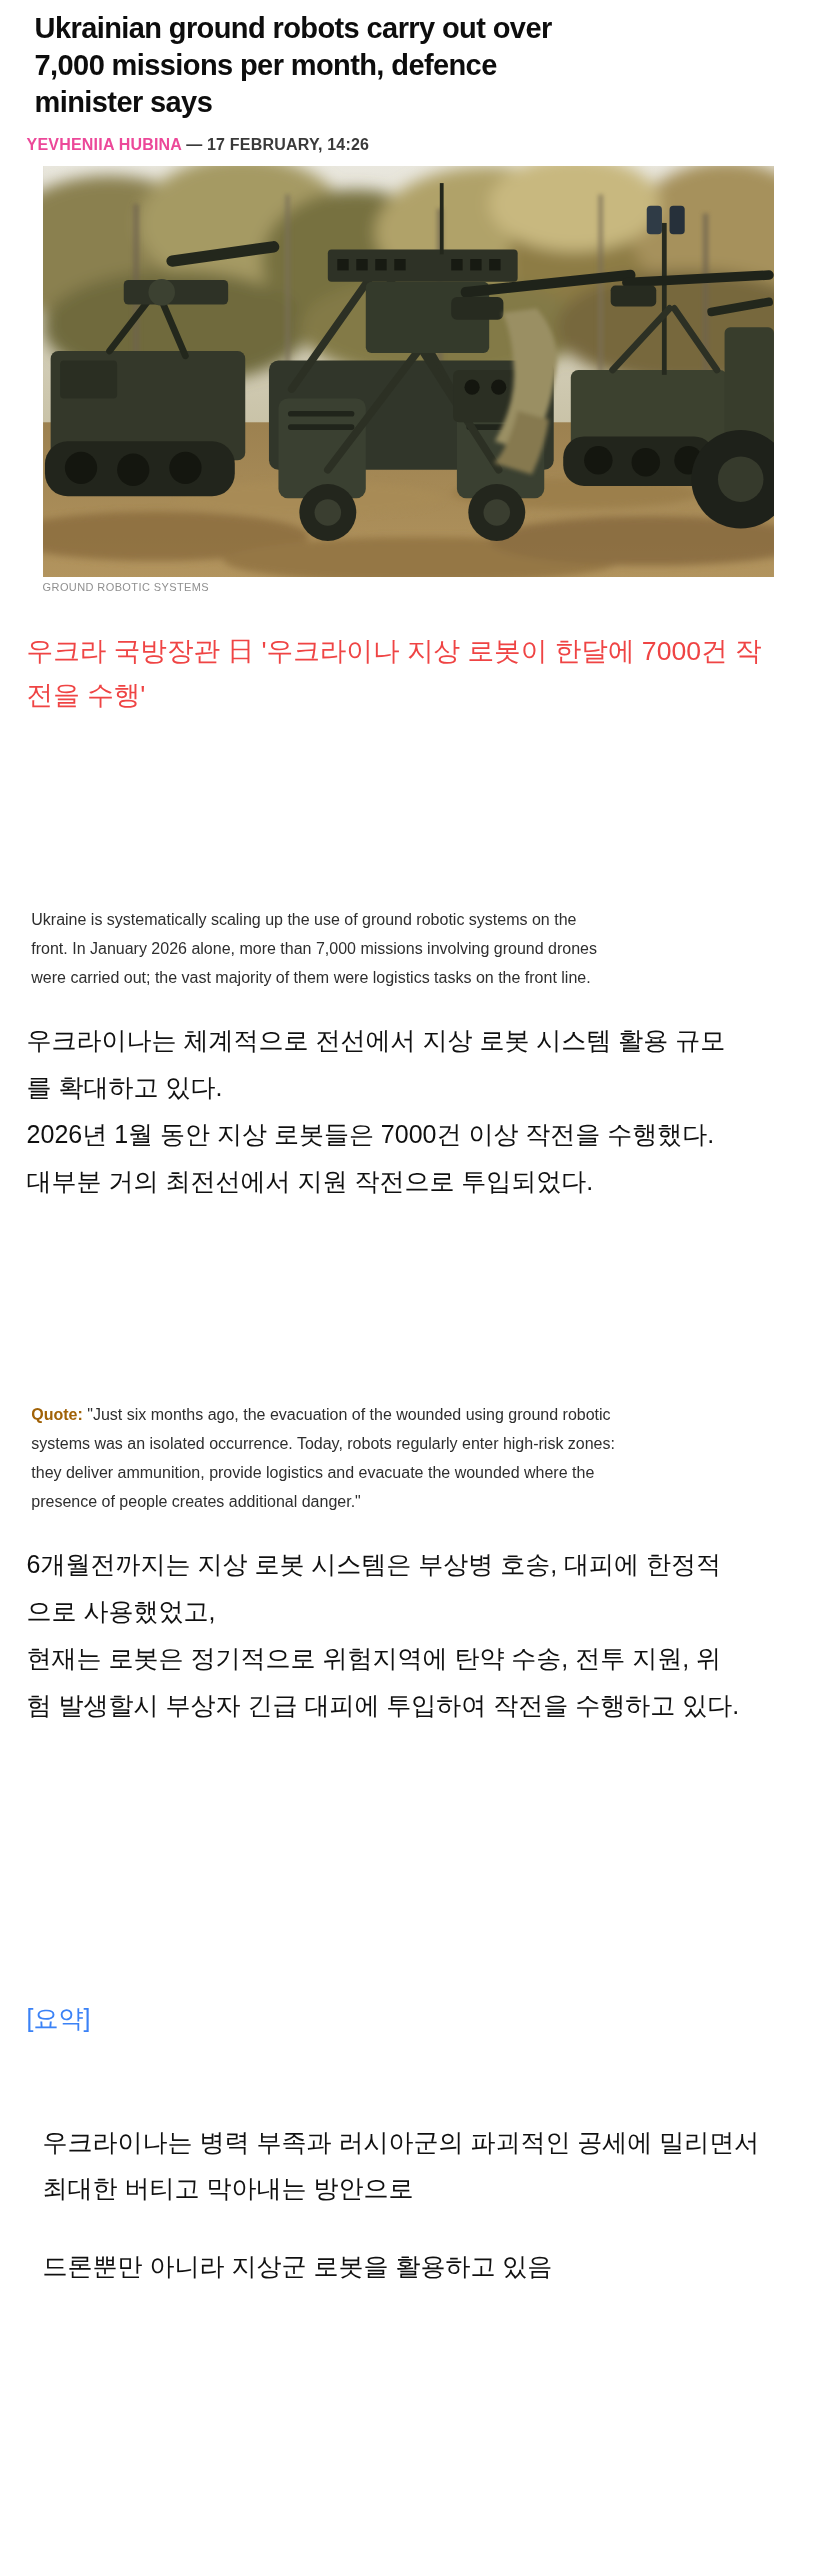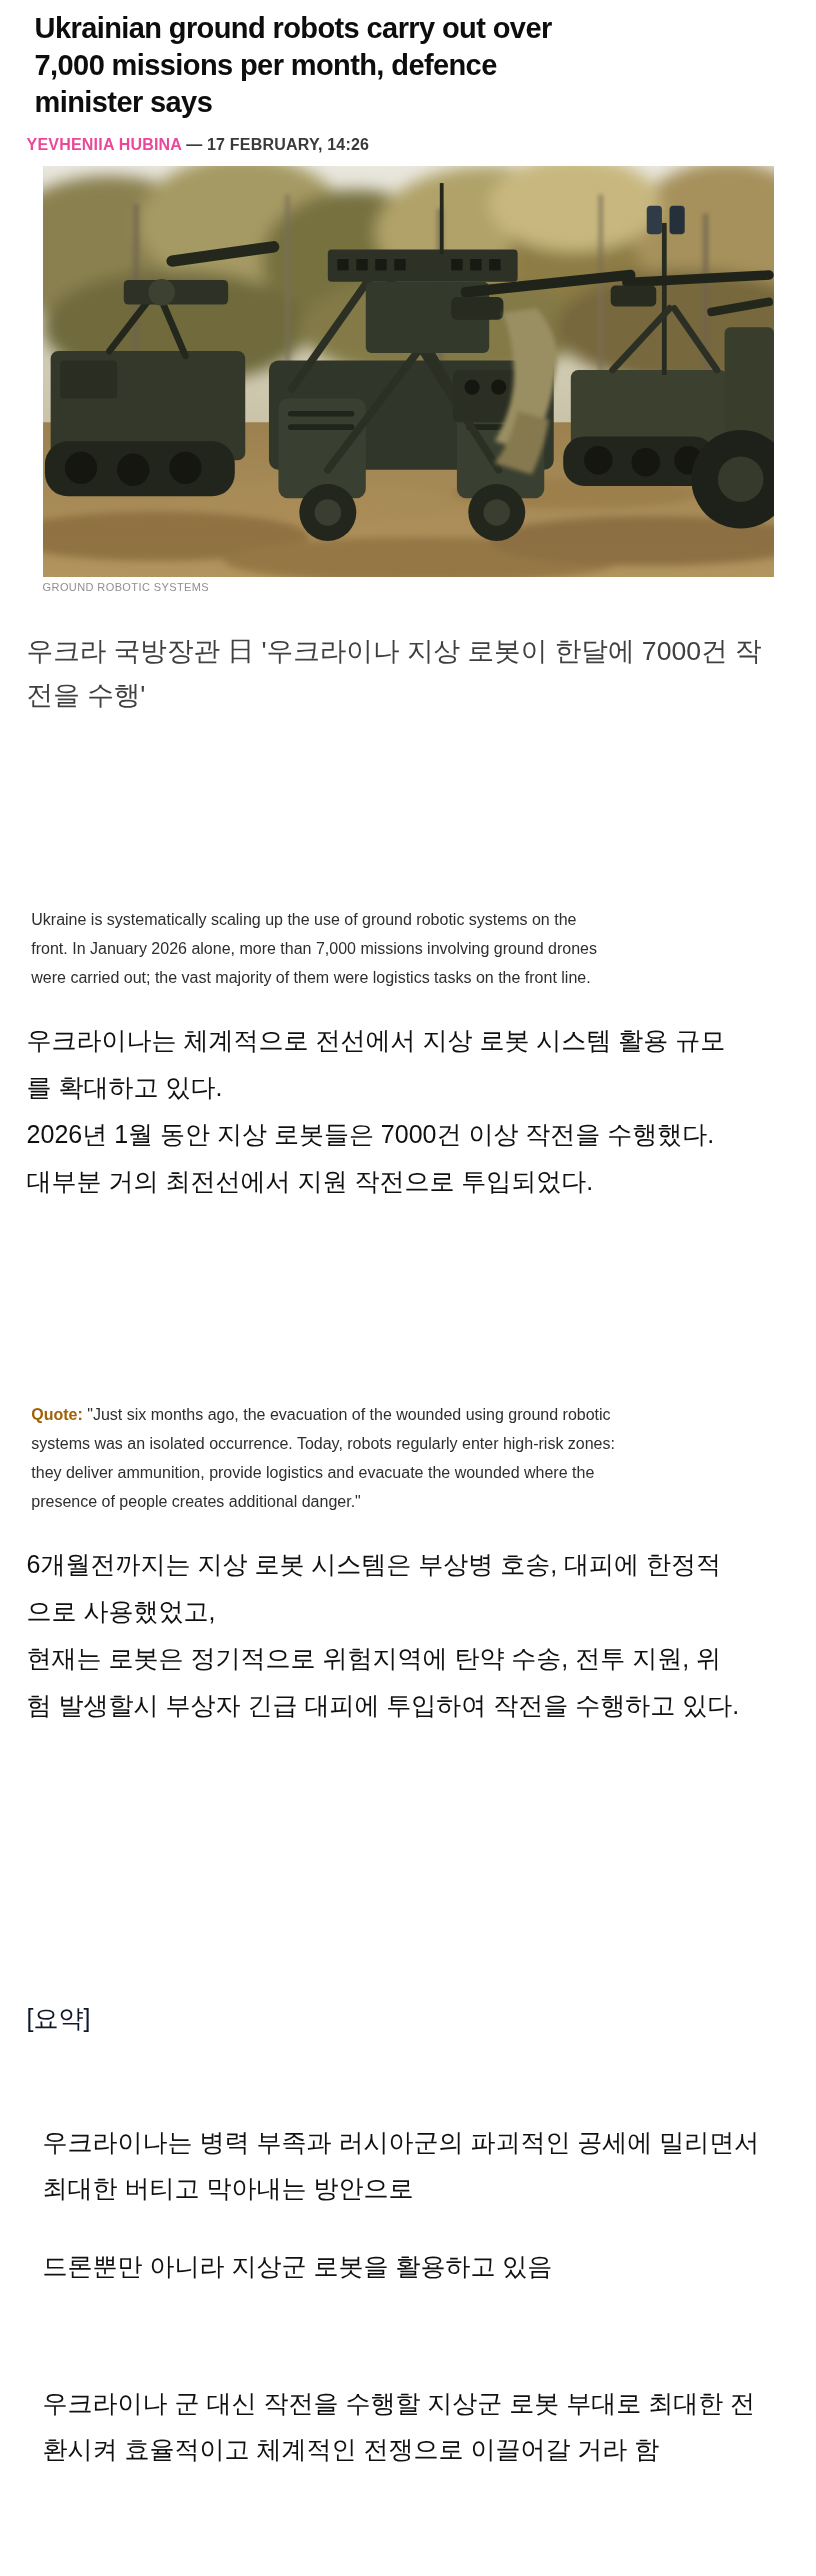--- a/index.html
+++ b/index.html
@@ -56,21 +56,21 @@
     font-size: 11px;
     letter-spacing: 0.4px;
     color: #8f8f8f;
     margin-top: 4.7px;
     font-weight: 400;
   }
   .korean-headline {
     font-size: 26.6px;
     line-height: 44px;
     font-weight: 400;
-    color: #404040;
+    color: #ef4444;
     margin-top: 36px;
     white-space: pre-line;
     max-width: 769px;
   }
   .eng-par {
     font-size: 16px;
     line-height: 29px;
     color: #2e2e2e;
     margin: 0;
     padding-left: 4.7px;
@@ -85,21 +85,21 @@
     line-height: 47px;
     color: #101010;
     margin: 0;
     white-space: pre-line;
     max-width: 774px;
   }
   .kor-par.p1 { margin-top: 25px; }
   .kor-par.p2 { margin-top: 25px; }
   .summary-label {
     font-size: 25px;
-    color: #0f172a;
+    color: #3b82f6;
     margin-top: 273px;
   }
   .summary-item {
     font-size: 25px;
     line-height: 46px;
     color: #101010;
     margin: 16px;
     white-space: pre-line;
     max-width: 774px;
   }
@@ -287,17 +287,15 @@
 현재는 로봇은 정기적으로 위험지역에 탄약 수송, 전투 지원, 위
 험 발생할시 부상자 긴급 대피에 투입하여 작전을 수행하고 있다.</p>
 
   <div class="summary-label">[요약]</div>
 
   <p class="summary-item s1">우크라이나는 병력 부족과 러시아군의 파괴적인 공세에 밀리면서
 최대한 버티고 막아내는 방안으로</p>
 
   <p class="summary-item s2">드론뿐만 아니라 지상군 로봇을 활용하고 있음</p>
 
-  <p class="summary-item s3">우크라이나 군 대신 작전을 수행할 지상군 로봇 부대로 최대한 전
-환시켜 효율적이고 체계적인 전쟁으로 이끌어갈 거라 함</p>
 
 </div>
 
 
 </body></html>

